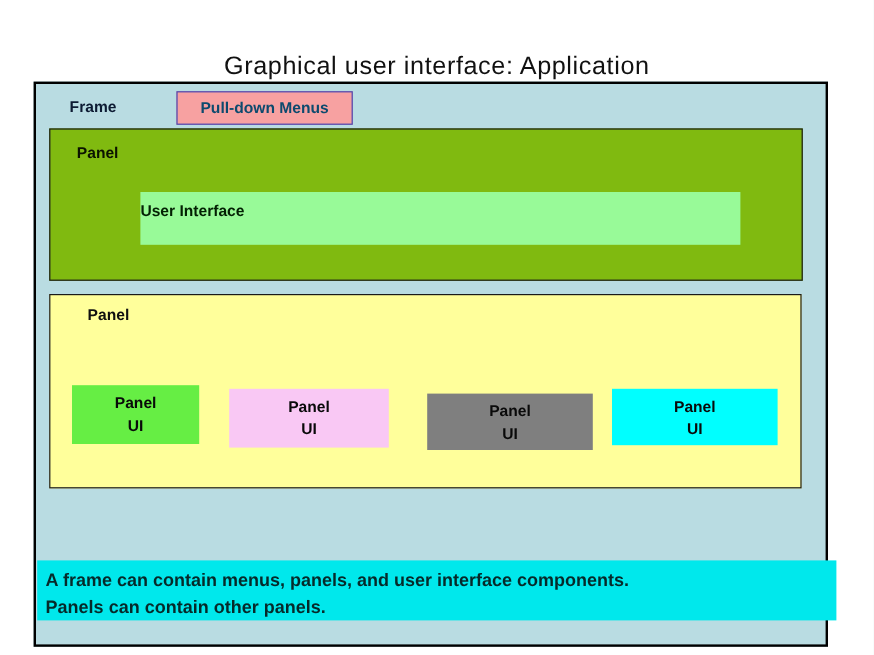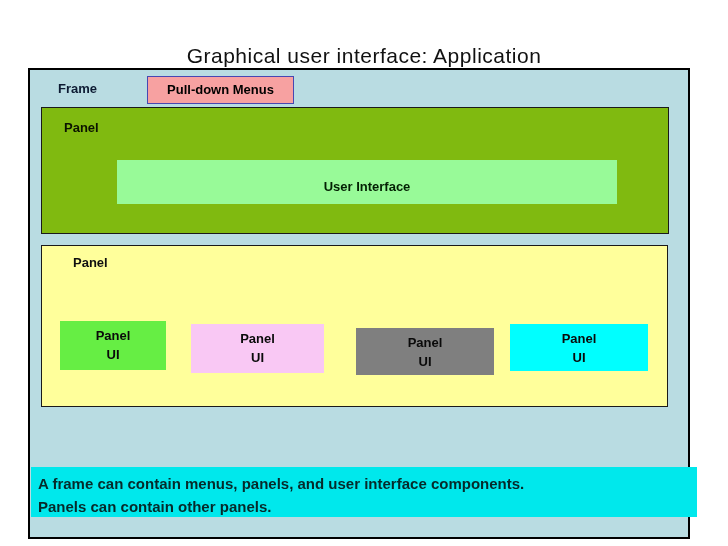--- a/index.html
+++ b/index.html
@@ -51,21 +51,21 @@
     top: 6px;
     width: 147px;
     height: 28px;
     background: #f7a1a1;
     border: 1px solid #4747b2;
     box-sizing: border-box;
     text-align: center;
     line-height: 26px;
     font-size: 13px;
     font-weight: bold;
-    color: #000000;
+    color: #0c4a6e;
   }
   .top-panel {
     position: absolute;
     left: 11px;
     top: 37px;
     width: 628px;
     height: 127px;
     background: #80ba10;
     border: 1px solid #1a1a1a;
     box-sizing: border-box;
@@ -78,26 +78,25 @@
     font-weight: bold;
     color: #0b1300;
   }
   .ui-components {
     position: absolute;
     left: 75px;
     top: 52px;
     width: 500px;
     height: 44px;
     background: #98fa98;
-    text-align: center;
     font-size: 13px;
     font-weight: bold;
     color: #032003;
     line-height: 19px;
-    padding-top: 17px;
+    padding-top: 6px;
     box-sizing: border-box;
   }
   .bottom-panel {
     position: absolute;
     left: 11px;
     top: 175px;
     width: 627px;
     height: 162px;
     background: #ffff9b;
     border: 1px solid #1a1a1a;

